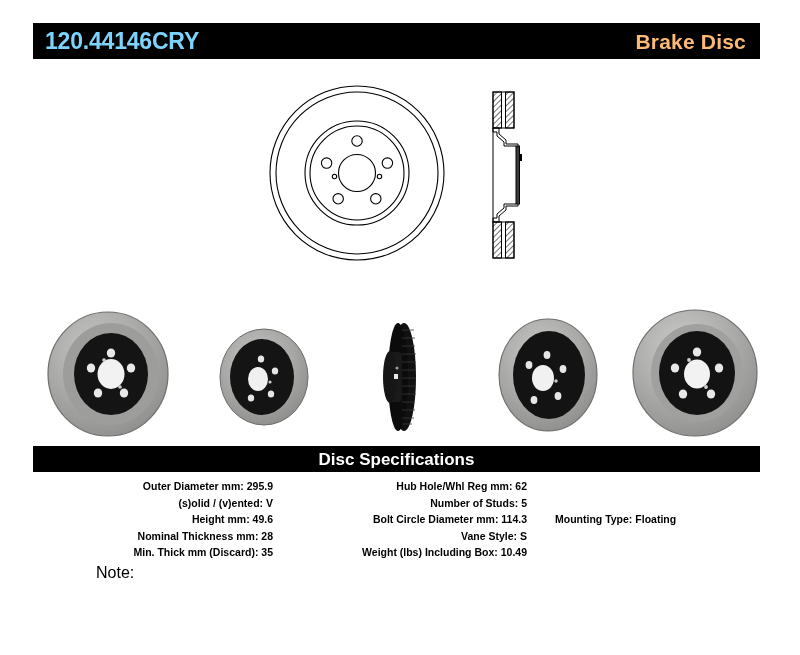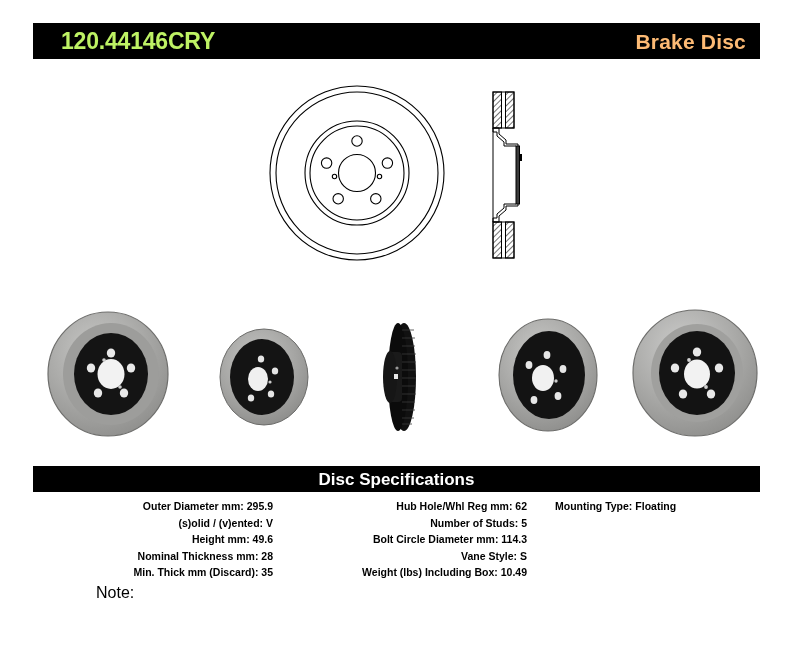--- a/index.html
+++ b/index.html
@@ -25,26 +25,25 @@
     width: 727px;
     height: 36px;
     background: #000000;
     display: flex;
     align-items: center;
     justify-content: space-between;
     box-sizing: border-box;
     padding: 0 14px 0 12px;
   }
   .part-number {
-    color: #bef264;
+    color: #7dd3fc;
     font-size: 23px;
     font-weight: bold;
     letter-spacing: -0.2px;
     line-height: 1;
-    margin-left: 16px;
   }
   .product-type {
     color: #fdba74;
     font-size: 21px;
     font-weight: bold;
     letter-spacing: 0.2px;
     line-height: 1;
   }
 
   
@@ -84,21 +83,21 @@
   .photo-1 { left: 44px;  top: 10px;  width: 128px; height: 128px; }
   .photo-2 { left: 213px; top: 26px;  width: 102px; height: 102px; }
   .photo-3 { left: 374px; top: 22px;  width: 44px;  height: 110px; }
   .photo-4 { left: 492px; top: 16px;  width: 112px; height: 118px; }
   .photo-5 { left: 630px; top: 8px;   width: 130px; height: 130px; }
 
   
   .spec-box {
     position: absolute;
     left: 33px;
-    top: 466px;
+    top: 446px;
     width: 727px;
     height: 190px;
   }
   .spec-title-bar {
     position: absolute;
     left: 0;
     top: 0;
     width: 727px;
     height: 26px;
     background: #000000;
@@ -111,21 +110,21 @@
     font-size: 17px;
     font-weight: bold;
     line-height: 1;
   }
   .spec-columns {
     position: absolute;
     left: 0;
     top: 26px;
     width: 727px;
     display: flex;
-    align-items: flex-start;
+    align-items: center;
   }
   .spec-col {
     font-size: 10.5px;
     font-weight: bold;
     line-height: 16.5px;
   }
   .spec-col-left {
     width: 240px;
     text-align: right;
     padding-top: 6px;

